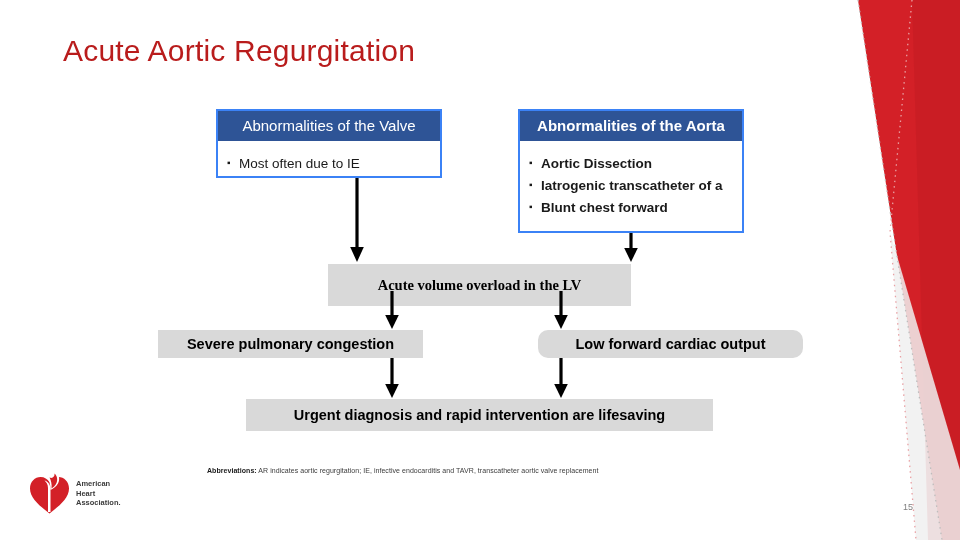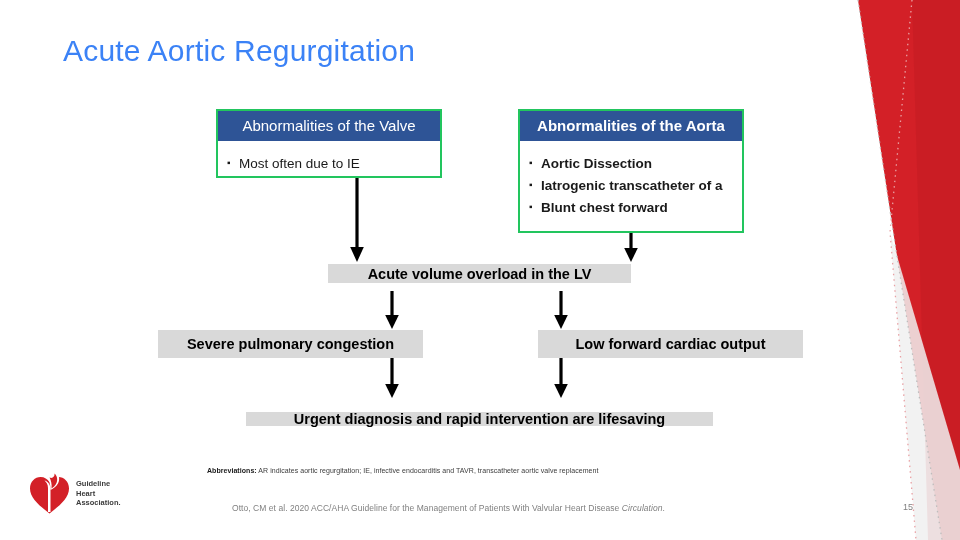--- a/index.html
+++ b/index.html
@@ -19,29 +19,29 @@
   
   .deco { position: absolute; top: 0; right: 0; width: 110px; height: 540px; pointer-events: none; }
 
   
   #slide-title {
     position: absolute;
     left: 63px;
     top: 34px;
     font-size: 30px;
     font-weight: 400;
-    color: #3b82f6;
+    color: #b91c1c;
     letter-spacing: 0.2px;
     white-space: nowrap;
   }
 
   
   .panel {
     position: absolute;
-    border: 2px solid #22c55e;
+    border: 2px solid #3b82f6;
     background: #ffffff;
     box-sizing: border-box;
   }
   .panel-head {
     background: #2E5496;
     color: #ffffff;
     font-size: 15px;
     text-align: center;
     line-height: 30px;
     height: 30px;
@@ -169,63 +169,60 @@
 
   <svg class="arrow" style="left:347px; top:178px; width:20px; height:86px;" viewBox="0 0 20 86">
     <line x1="10" y1="0" x2="10" y2="72" stroke="#000" stroke-width="3.2"></line>
     <polygon points="10,84 3.2,69 16.8,69" fill="#000"></polygon>
   </svg>
   <svg class="arrow" style="left:621px; top:233px; width:20px; height:31px;" viewBox="0 0 20 31">
     <line x1="10" y1="0" x2="10" y2="18" stroke="#000" stroke-width="3.2"></line>
     <polygon points="10,29 3.2,15 16.8,15" fill="#000"></polygon>
   </svg>
 
-  <div class="graybox" style="left:328px; top:264px; width:303px; height:19px;">Acute volume overload in the LV</div>
+  <div class="graybox" style="left:328px; top:264px; width:303px; height:42px;font-family:Liberation Serif, serif;">Acute volume overload in the LV</div>
 
   <svg class="arrow" style="left:382px; top:291px; width:20px; height:40px;" viewBox="0 0 20 40">
     <line x1="10" y1="0" x2="10" y2="27" stroke="#000" stroke-width="3.2"></line>
     <polygon points="10,38 3.2,24 16.8,24" fill="#000"></polygon>
   </svg>
   <svg class="arrow" style="left:551px; top:291px; width:20px; height:40px;" viewBox="0 0 20 40">
     <line x1="10" y1="0" x2="10" y2="27" stroke="#000" stroke-width="3.2"></line>
     <polygon points="10,38 3.2,24 16.8,24" fill="#000"></polygon>
   </svg>
 
   <div class="graybox" style="left:158px; top:330px; width:265px; height:28px;text-align:center;">Severe pulmonary congestion</div>
-  <div class="graybox" style="left:538px; top:330px; width:265px; height:28px;">Low forward cardiac output</div>
+  <div class="graybox" style="left:538px; top:330px; width:265px; height:28px;border-radius:10px;">Low forward cardiac output</div>
 
   <svg class="arrow" style="left:382px; top:358px; width:20px; height:42px;" viewBox="0 0 20 42">
     <line x1="10" y1="0" x2="10" y2="29" stroke="#000" stroke-width="3.2"></line>
     <polygon points="10,40 3.2,26 16.8,26" fill="#000"></polygon>
   </svg>
   <svg class="arrow" style="left:551px; top:358px; width:20px; height:42px;" viewBox="0 0 20 42">
     <line x1="10" y1="0" x2="10" y2="29" stroke="#000" stroke-width="3.2"></line>
     <polygon points="10,40 3.2,26 16.8,26" fill="#000"></polygon>
   </svg>
 
-  <div class="graybox" style="left:246px; top:399px; width:467px; height:14px;margin-top:13px;">Urgent diagnosis and rapid intervention are lifesaving</div>
+  <div class="graybox" style="left:246px; top:399px; width:467px; height:32px;">Urgent diagnosis and rapid intervention are lifesaving</div>
 
   <div id="abbrev">
     <b>Abbreviations:</b>
     <span>AR indicates aortic regurgitation; IE, infective endocarditis and TAVR, transcatheter aortic valve replacement</span>
   </div>
 
-  <div id="citation">
-    <span>Otto, CM et al. 2020 ACC/AHA Guideline for the Management of Patients With Valvular Heart Disease </span><i>Circulation</i><span>.</span>
-  </div>
 
   <div id="page-num">15</div>
 
   <div id="aha-logo">
     <svg width="44" height="46" viewBox="0 0 44 46">
       <path d="M21.5 43.5 C12 36 2 28.5 2 18.5 C2 11.5 7 7 12.5 7 C16.5 7 19.5 9 21.5 12 C23.5 9 26.5 7 30.5 7 C36 7 41 11.5 41 18.5 C41 28.5 31 36 21.5 43.5 Z" fill="#D32027"></path>
       <path d="M20 42 L20 18 C20 14 18 12 16.5 10.5 C19 11 22 13.5 22.5 18 L22.5 42 Z" fill="#ffffff"></path>
       <path d="M22.5 20 C22.5 14 21 10 18.5 6.5 C23 7.5 27 3.5 26 0 C31 3 32.5 9 30 13.5 C28.5 16.5 25.5 18.5 22.5 20 Z" fill="#ffffff"></path>
       <path d="M23.5 18.5 C24 14 23 10.5 21.5 7.5 C24.5 9 27 6.5 26.5 3.5 C29.5 6 30 10.5 28 14 C27 15.8 25.4 17.4 23.5 18.5 Z" fill="#D32027"></path>
     </svg>
     <div class="logo-text">
-      <div>Guideline</div>
+      <div>American</div>
       <div>Heart</div>
       <div>Association.</div>
     </div>
   </div>
 
 </div>
 
 </body></html>

